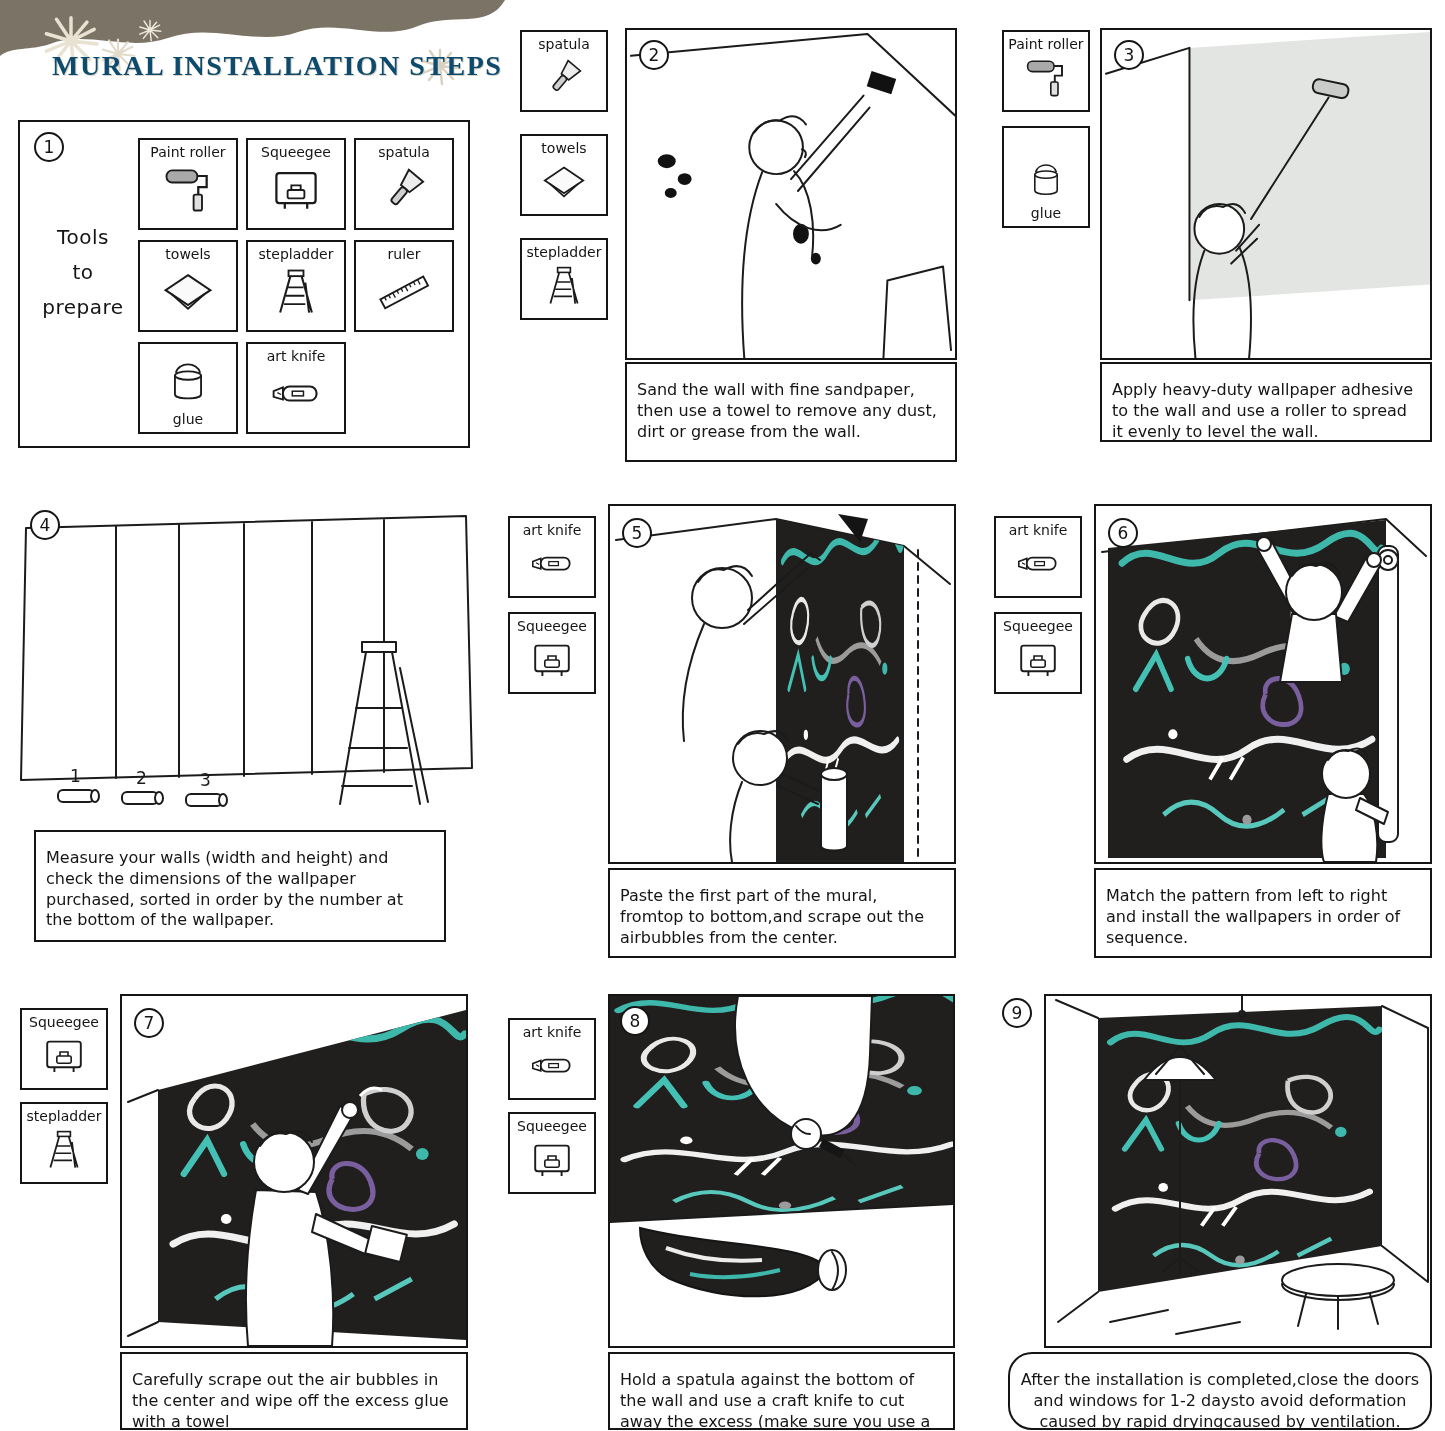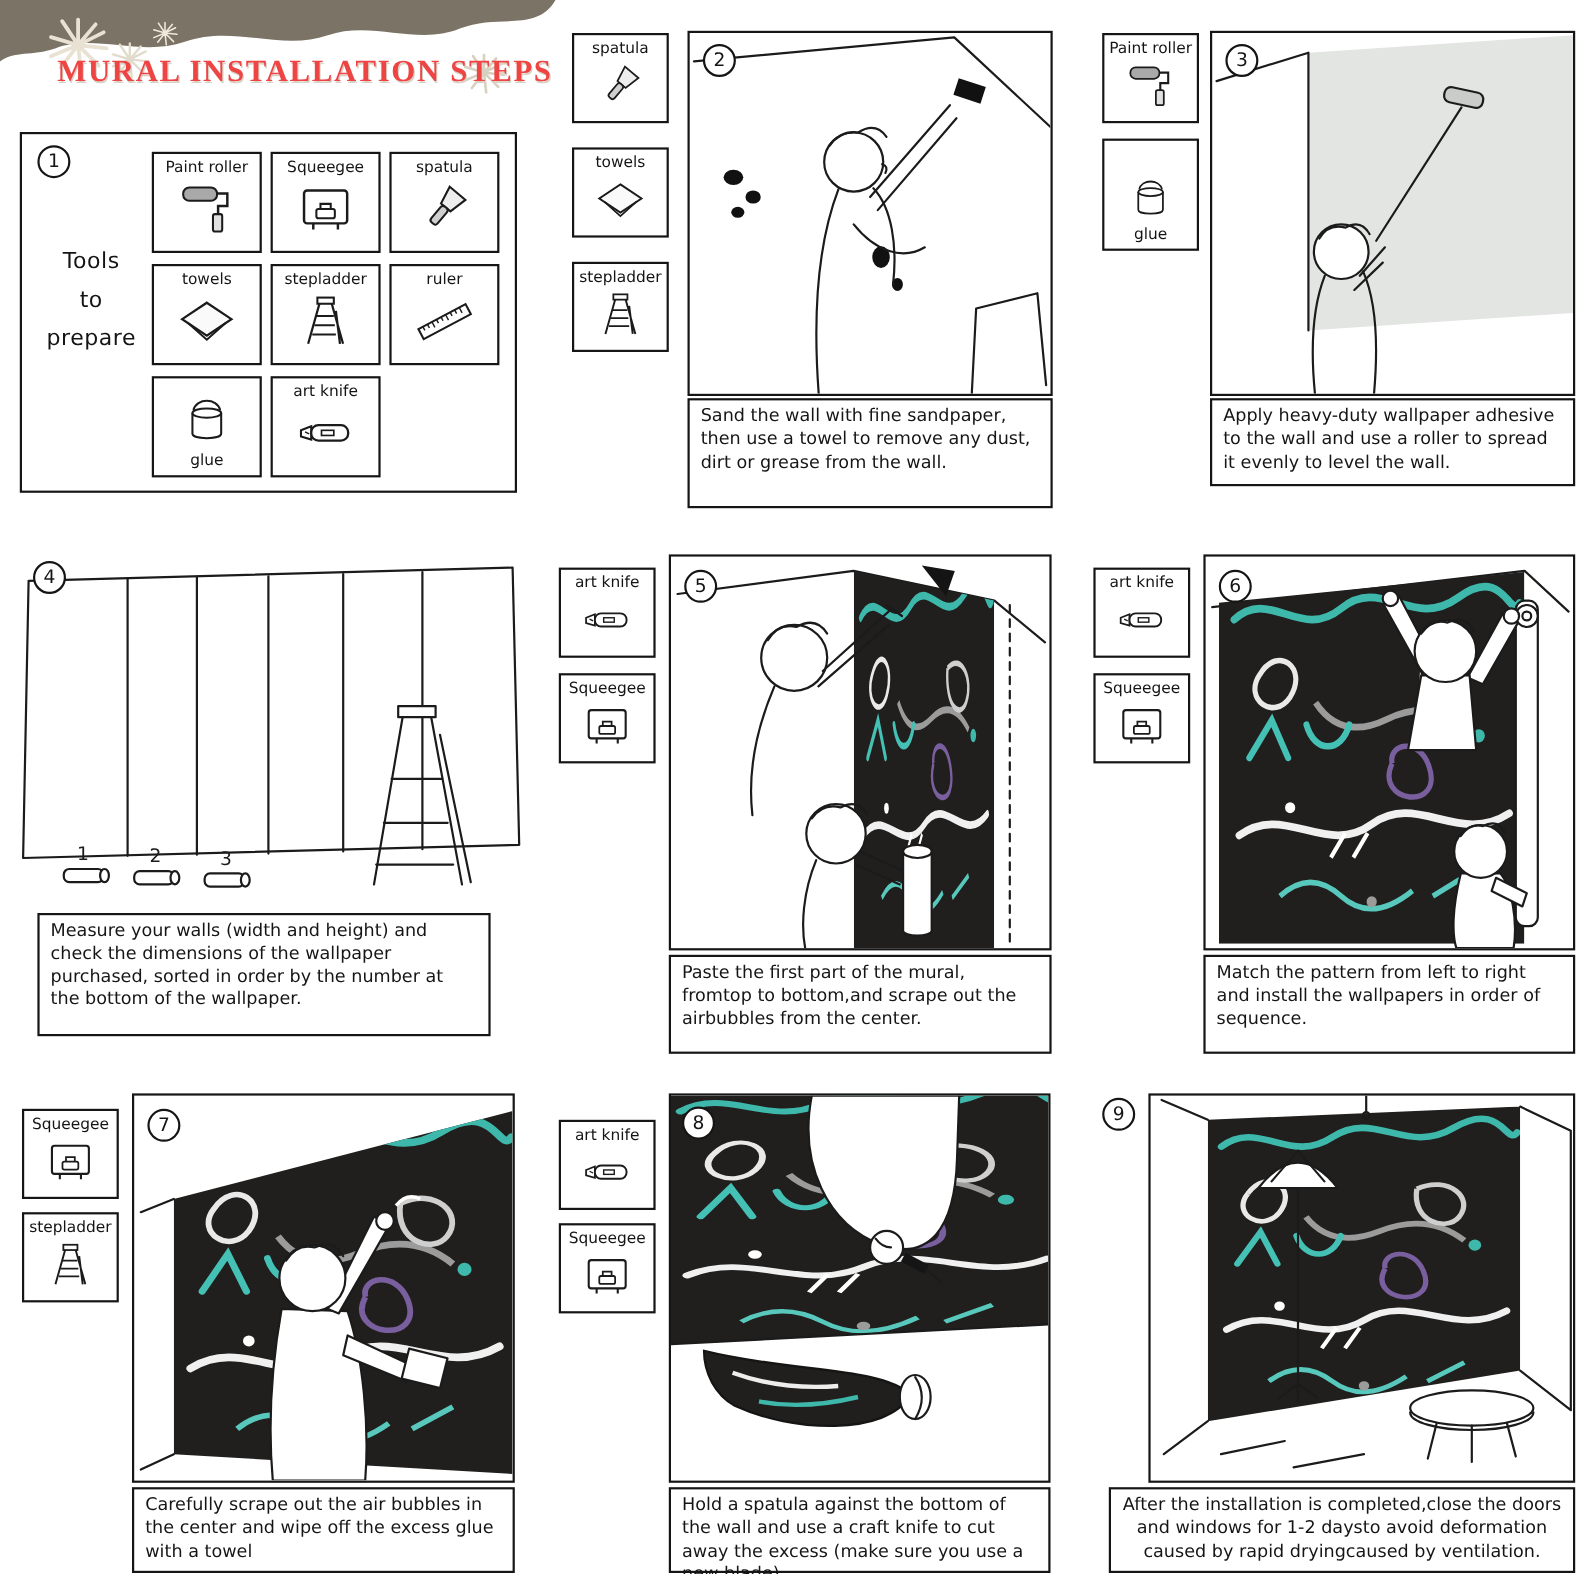--- a/index.html
+++ b/index.html
@@ -5,23 +5,23 @@
   * { margin:0; padding:0; box-sizing:border-box; }
   html,body { background:#ffffff; }
   body {
     width:1445px; height:1431px; position:relative;
     font-family:"DejaVu Sans", sans-serif; color:#151515; overflow:hidden;
   }
   .abs { position:absolute; }
   .box { position:absolute; border:2px solid #151515; background:#fff; overflow:hidden; }
   .caption {
     position:absolute; border:2px solid #151515; background:#fff;
-    font-size:16px; line-height:1.3; padding:4px 10px;
-  }
-  .caption.center { text-align:center; }
+    font-size:16px; line-height:1.3; padding:16px 10px;
+  }
+  .caption.center { text-align:center;border-radius:24px; }
   .stepnum {
     position:absolute; width:30px; height:30px; border:2px solid #151515;
     border-radius:50%; display:flex; align-items:center; justify-content:center;
     font-size:17px; background:#fff; z-index:5;
   }
   .toolbox {
     position:absolute; width:88px; height:82px; border:2px solid #151515; background:#fff;
     display:flex; flex-direction:column; align-items:center; padding:4px 2px 2px; overflow:hidden;
   }
   .toolbox.tall { height:102px; }
@@ -36,21 +36,21 @@
     border:2px solid #151515; background:#fff; display:flex; flex-direction:column;
     align-items:center; padding:4px 2px 2px; overflow:hidden;
   }
   .toolcell .ticon { width:60px; height:56px; }
   .prepare-label {
     position:absolute; left:12px; top:98px; width:102px; text-align:center;
     font-size:20px; line-height:1.75; letter-spacing:0.5px;
   }
   .page-title {
     position:absolute; left:52px; top:50px; font-family:"Liberation Serif", serif;
-    font-weight:bold; font-size:28px; letter-spacing:1.5px; color:#ef4444;
+    font-weight:bold; font-size:28px; letter-spacing:1.5px; color:#0c4a6e;
     text-shadow:1px 1px 0 #d8d2c6; white-space:nowrap;
   }
   .ln { stroke:#1b1b1b; stroke-width:2; fill:none; stroke-linecap:round; stroke-linejoin:round; }
   .illus { position:absolute; inset:0; width:100%; height:100%; }
   .rollnum { font-size:17px; fill:#1b1b1b; font-family:"DejaVu Sans",sans-serif; }
 </style>
 </head>
 <body>
 
 <svg style="position:absolute;width:0;height:0" aria-hidden="true">

